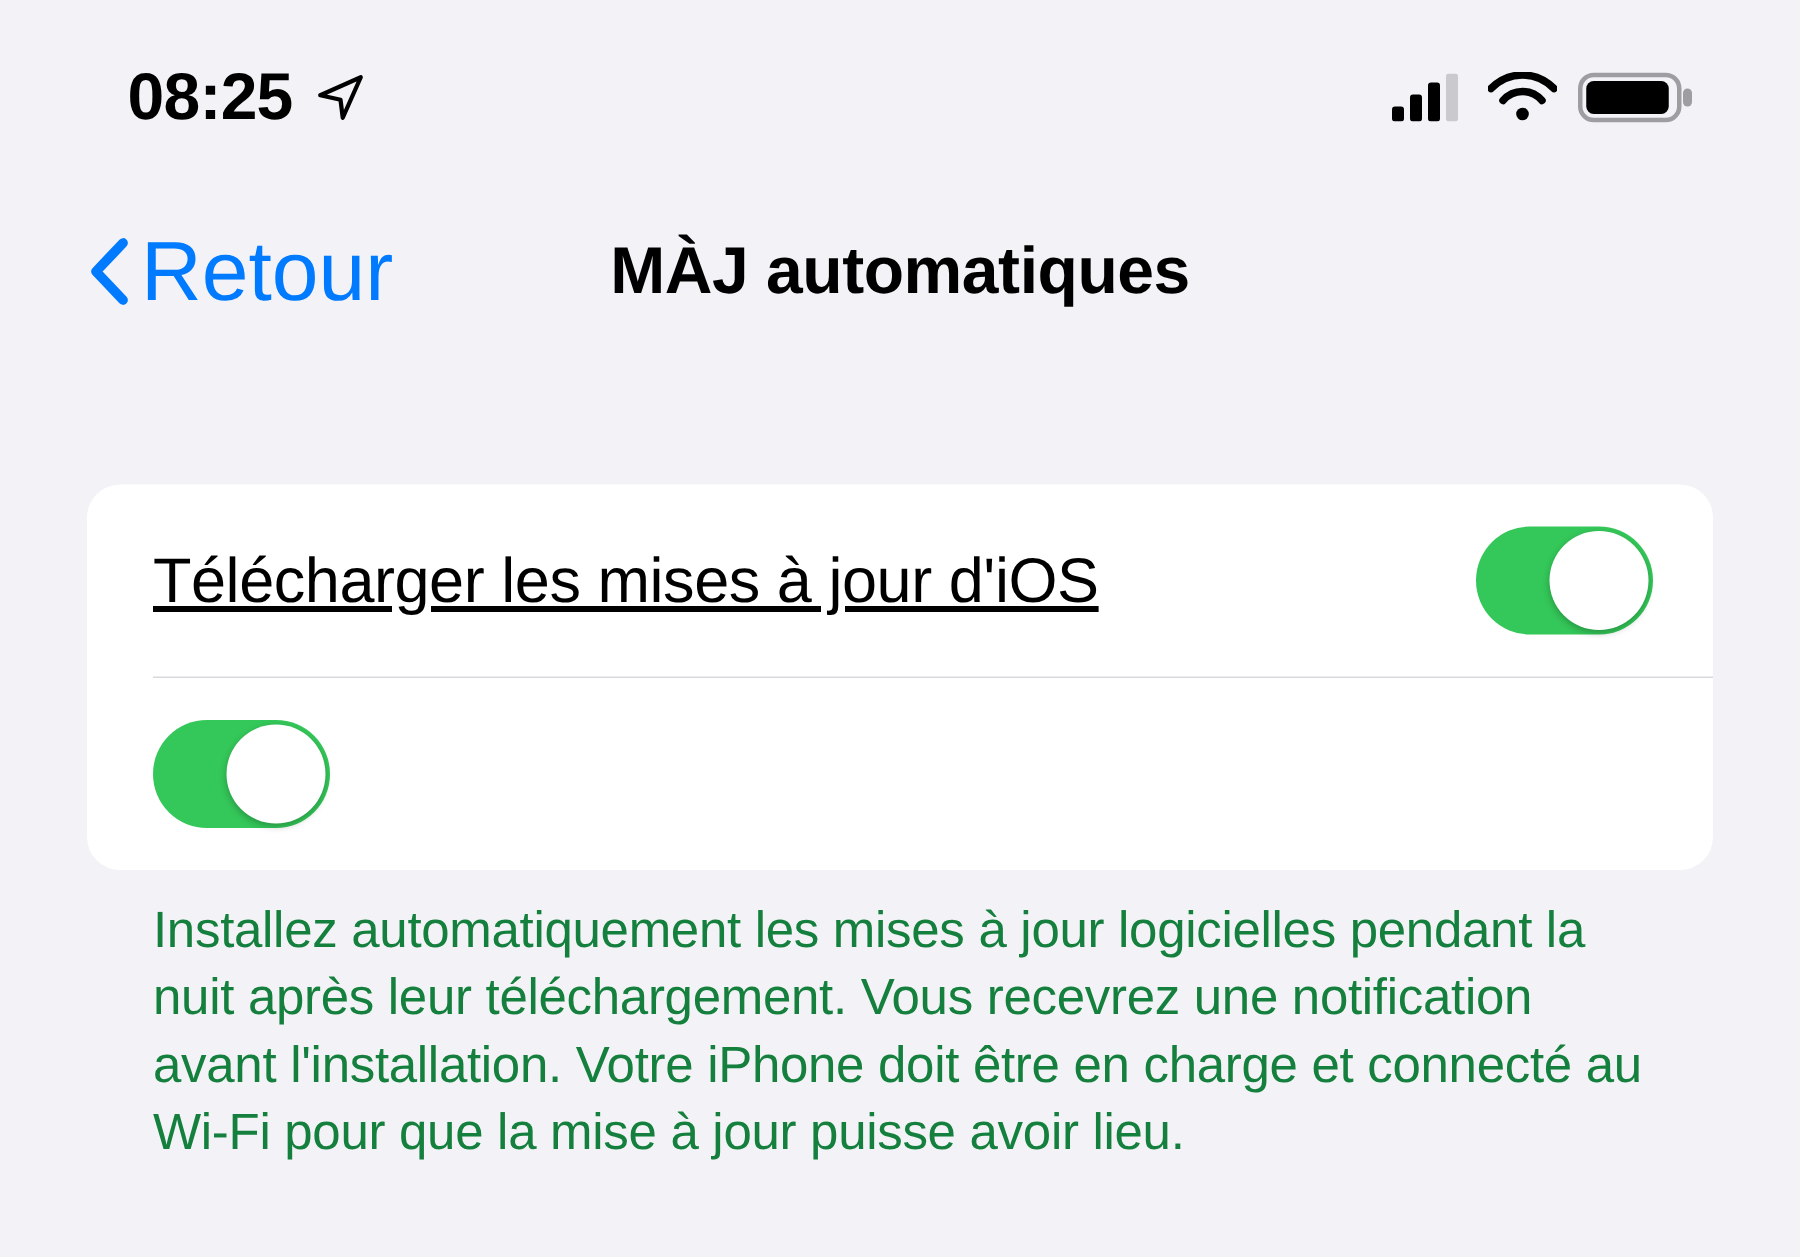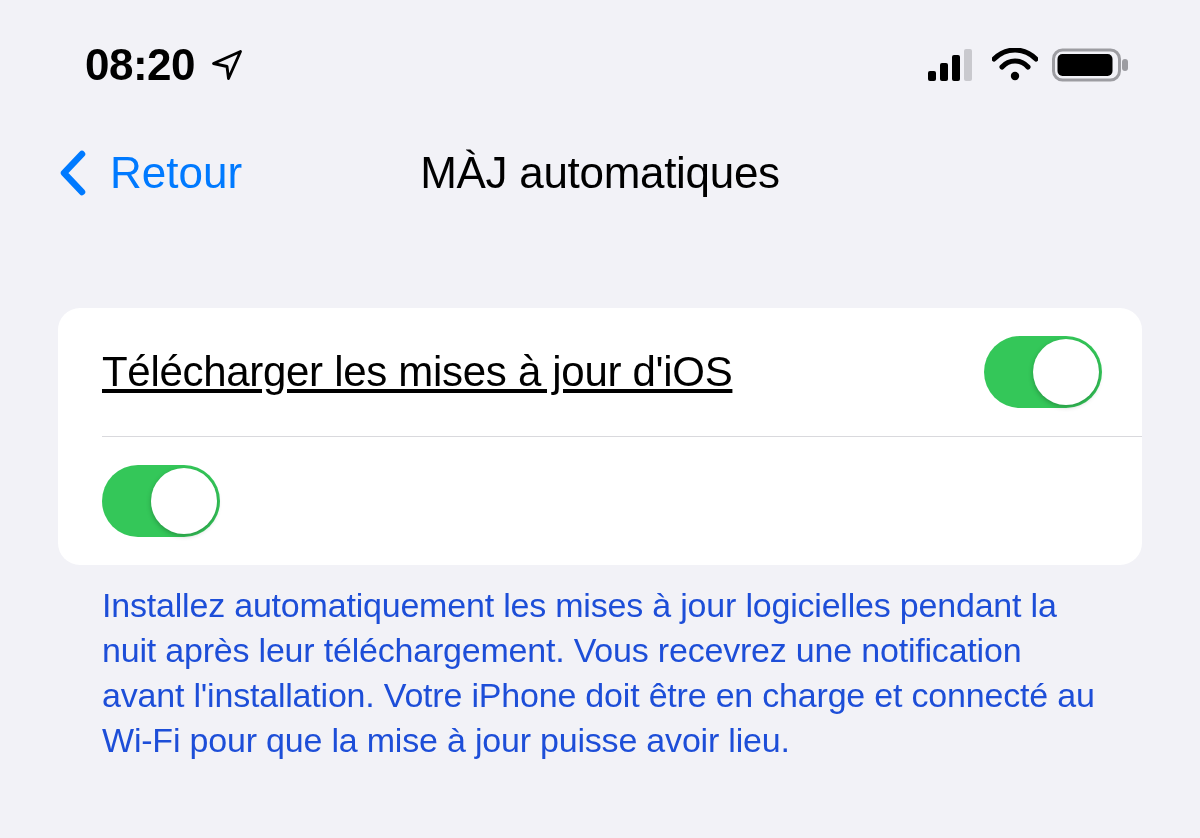--- a/index.html
+++ b/index.html
@@ -38,34 +38,34 @@
     
     .nav-bar {
       position: relative;
       display: flex;
       align-items: center;
       padding: 28px 58px 50px 58px;
     }
     .back-button {
       display: flex;
       align-items: center;
-      gap: 22px;
+      gap: 6px;
       color: #007aff;
-      font-size: 44px;
+      font-size: 56px;
       font-weight: 400;
       cursor: pointer;
       z-index: 2;
     }
     .back-chevron svg { display: block; }
     .nav-title {
       position: absolute;
       left: 0; right: 0;
       text-align: center;
       font-size: 44px;
-      font-weight: 400;
+      font-weight: 700;
       letter-spacing: -0.3px;
       pointer-events: none;
     }
 
     
     .group {
       margin: 60px 58px 0 58px;
       background: #ffffff;
       border-radius: 22px;
       overflow: hidden;
@@ -108,30 +108,30 @@
       border-radius: 50%;
       box-shadow: 0 2px 5px rgba(0,0,0,0.25);
     }
 
     
     .footer {
       margin: 18px 58px 0 58px;
       padding: 0 44px;
       font-size: 34px;
       line-height: 1.32;
-      color: #1d4ed8;
+      color: #15803d;
       letter-spacing: -0.2px;
     }
   </style>
 </head>
 <body>
 
 <div class="status-bar">
   <div class="status-left">
-    <span>08:20</span>
+    <span>08:25</span>
     <span class="loc-icon">
       <svg width="36" height="36" viewBox="0 0 24 24" fill="none" stroke="#000" stroke-width="1.9">
         <path d="M3 11 L21 3 L13 21 L12 13 Z" stroke-linejoin="round"></path>
       </svg>
     </span>
   </div>
   <div class="status-right">
     <span class="signal-icon">
       <svg width="50" height="32" viewBox="0 0 50 32">
         <rect x="0" y="22" width="8" height="10" rx="2" fill="#000"></rect>

